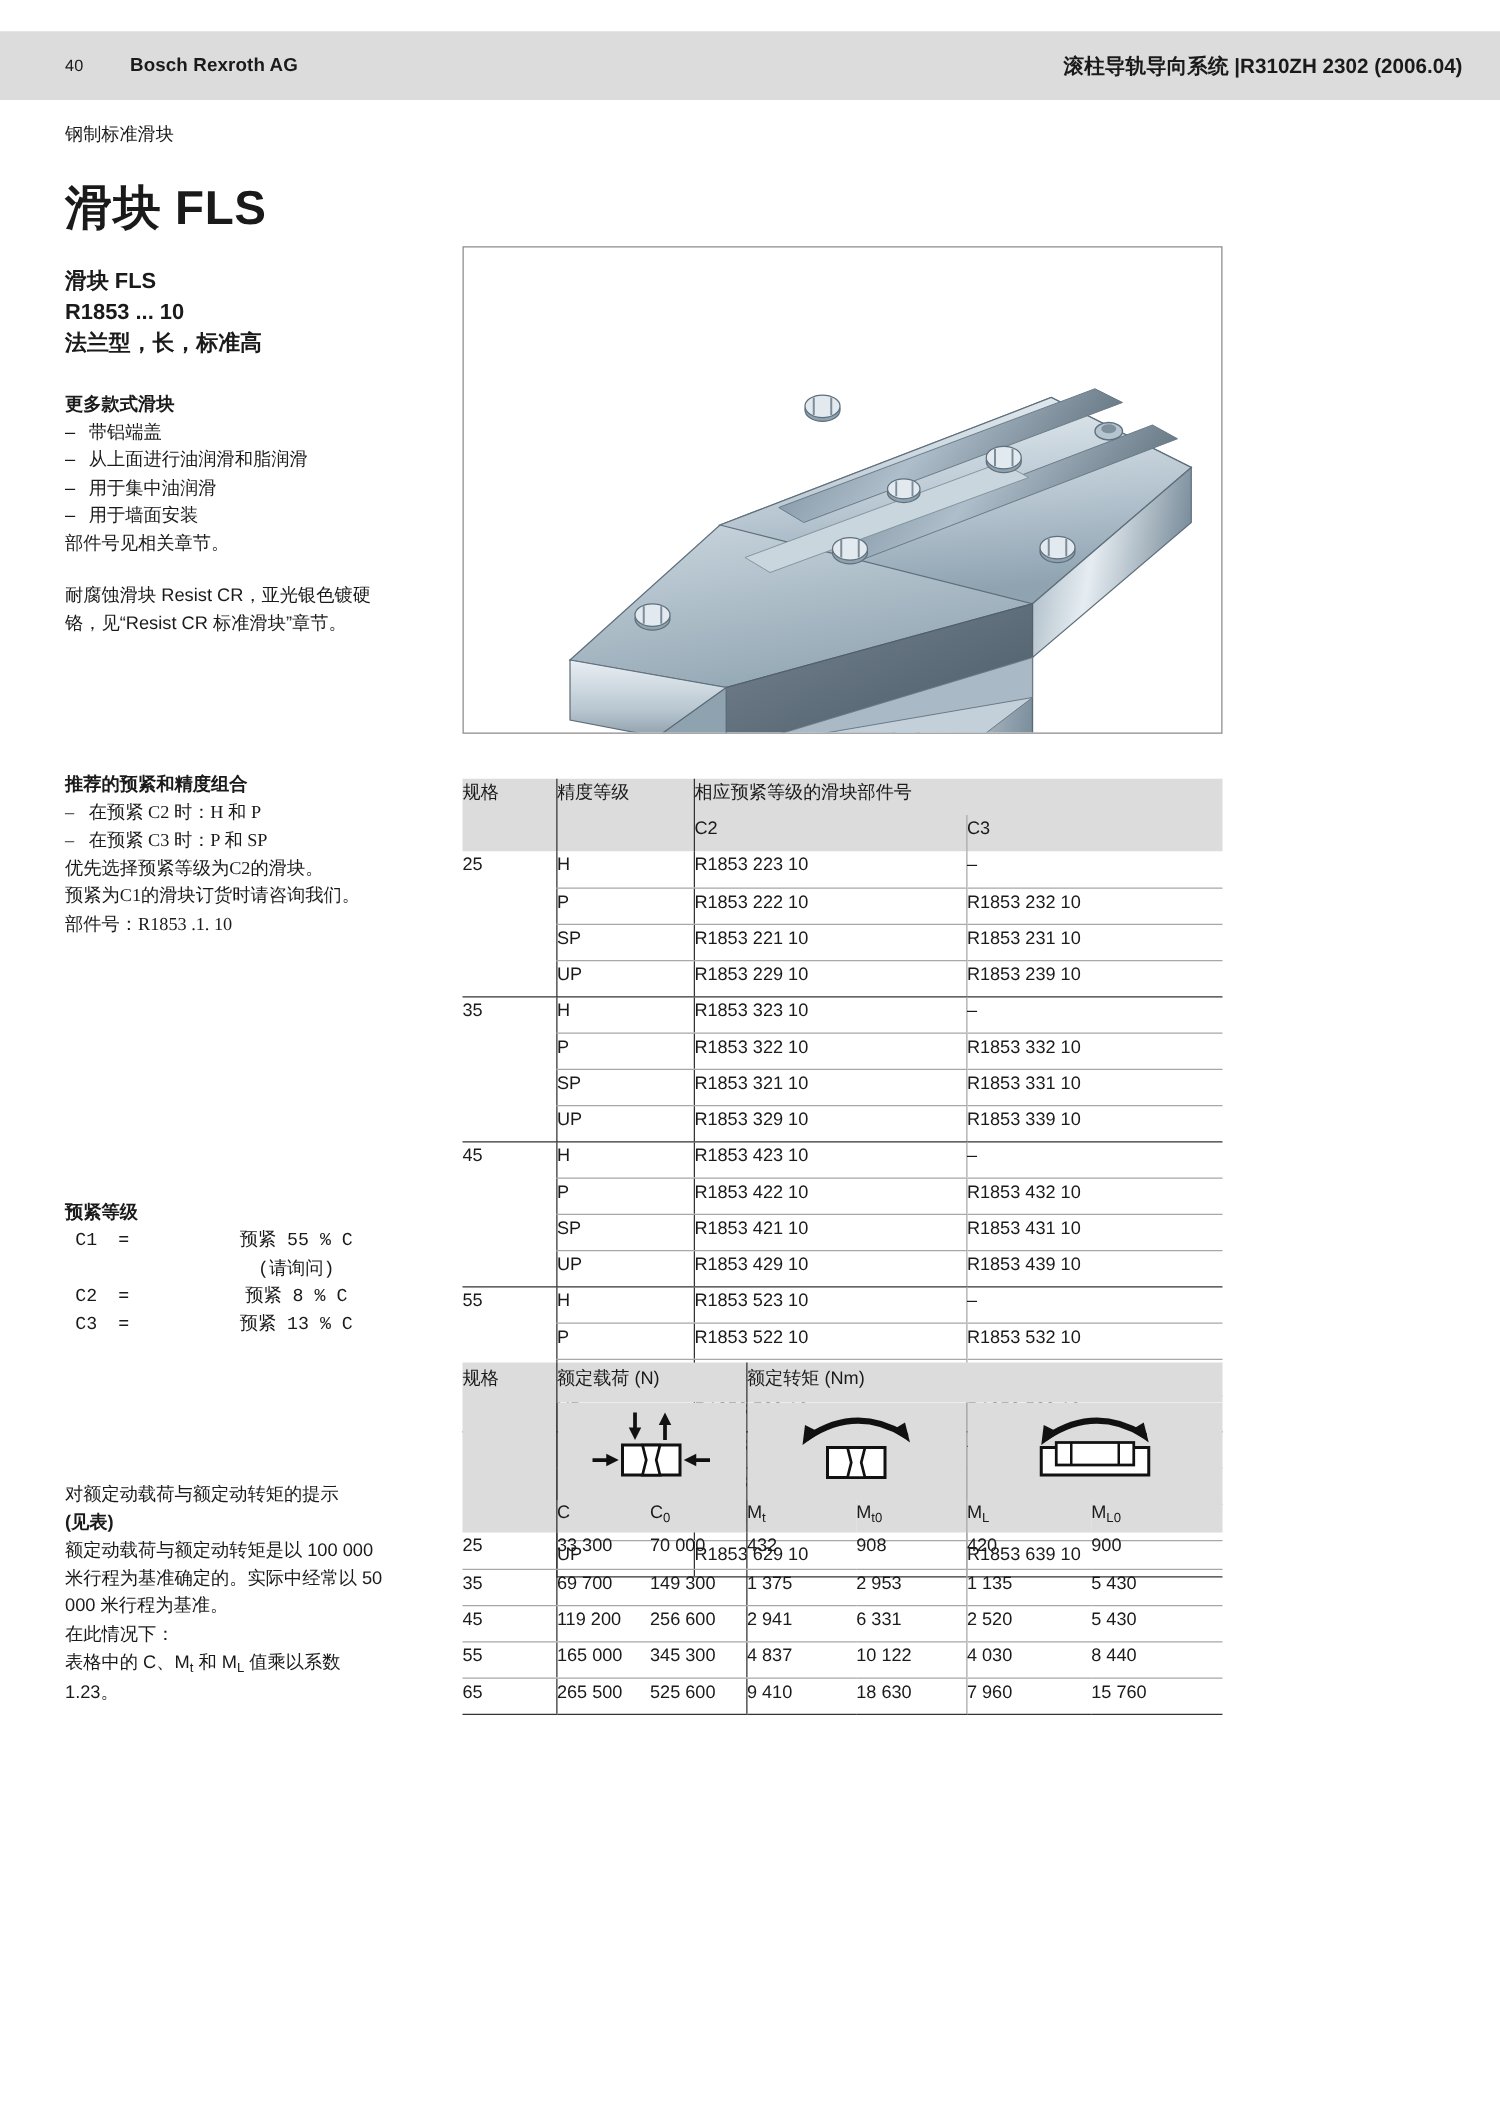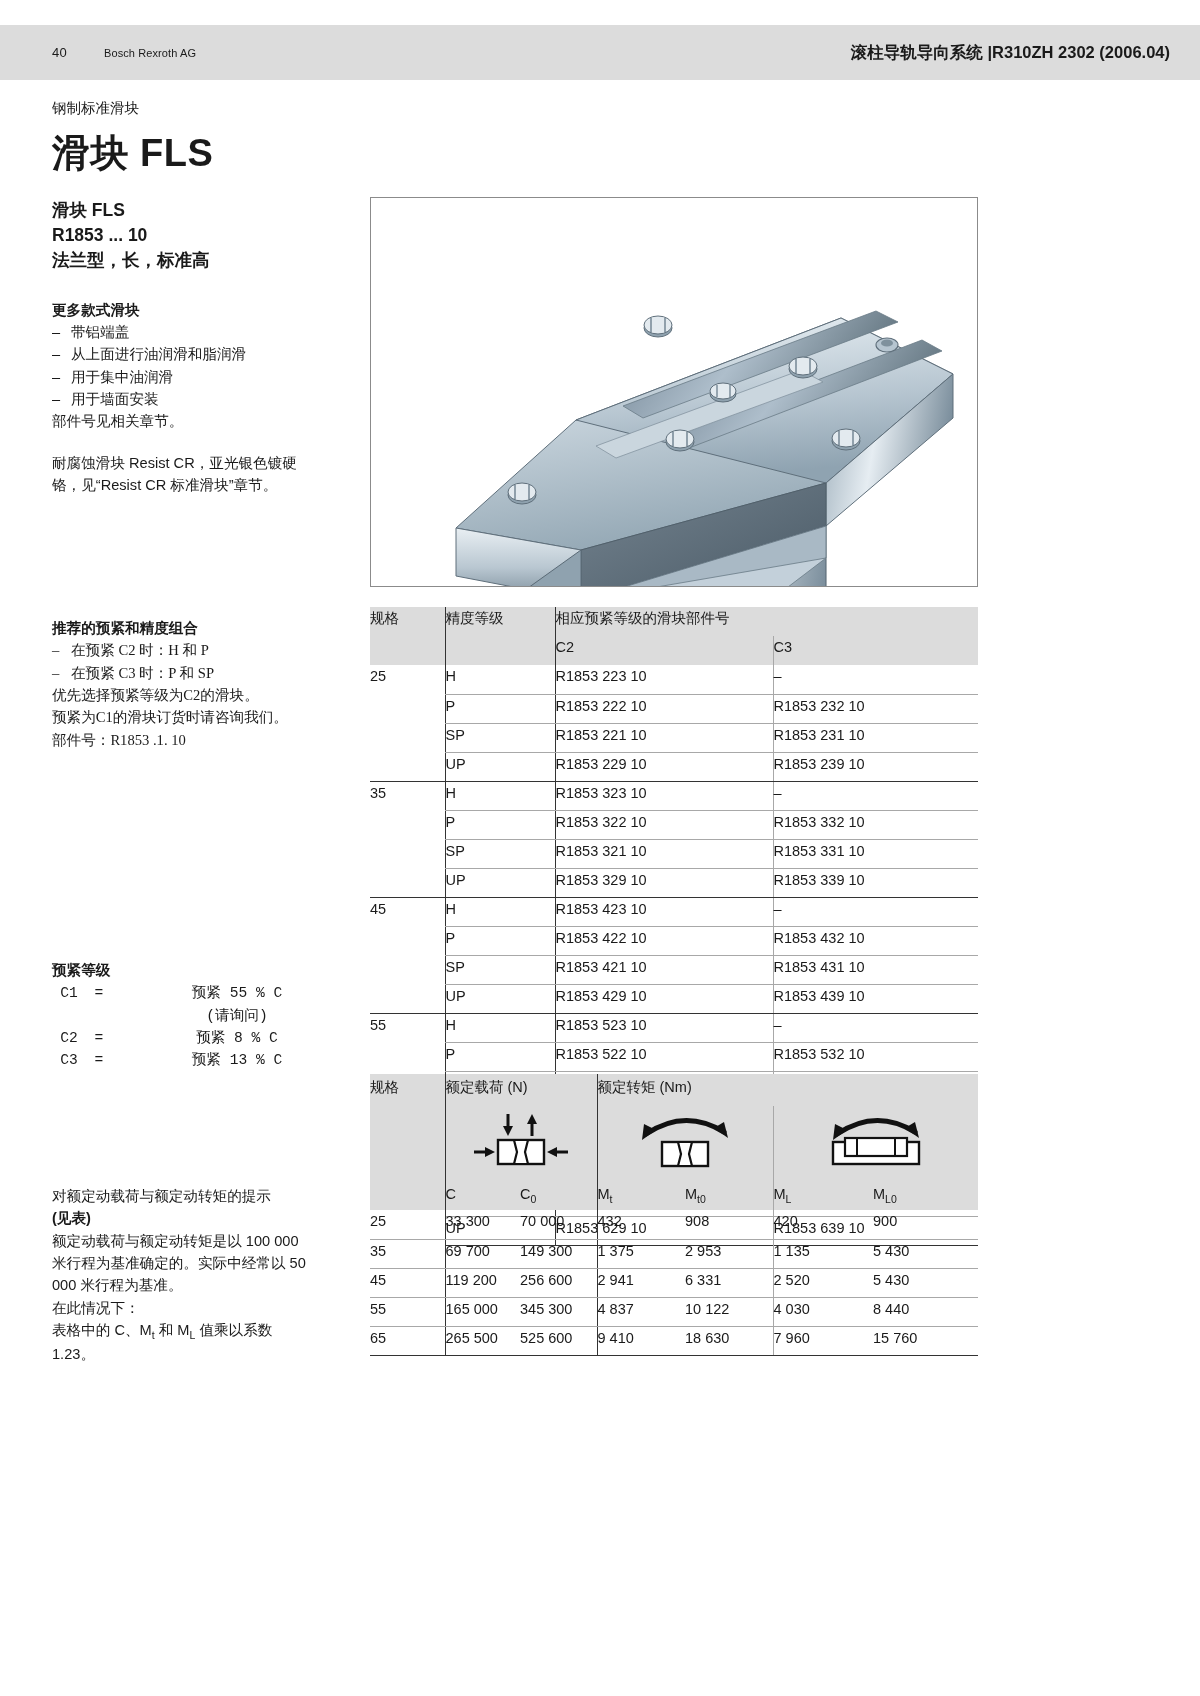--- a/index.html
+++ b/index.html
@@ -16,32 +16,32 @@
   
   .page-header{
     position:absolute; left:0; top:25px; width:1200px; height:55px;
     background:#dcdcdc;
     display:flex; align-items:center;
   }
   .hdr-page-no{
     position:absolute; left:52px; font-size:13px; letter-spacing:.2px;
   }
   .hdr-company{
-    position:absolute; left:104px; font-size:11px; font-weight:normal; letter-spacing:.1px;
+    position:absolute; left:104px; font-size:15px; font-weight:bold; letter-spacing:.1px;
   }
   .hdr-right{
     position:absolute; right:30px; font-size:16.5px; font-weight:bold; white-space:nowrap;
   }
   .hdr-right .sep{ font-weight:bold; }
 
   
   .left-col{
     position:absolute; left:52px; top:98px; width:300px;
   }
-  .kicker{ font-size:14.5px; line-height:1.4; margin-bottom:16px;}
+  .kicker{ font-size:14.5px; line-height:1.4; margin-bottom:30px;}
   .title{ font-size:38px; font-weight:bold; letter-spacing:.5px; margin:0 0 26px 0; line-height:1;}
   .subtitle{ font-size:17.5px; font-weight:bold; line-height:1.42; margin-bottom:26px;}
   .blk{ font-size:14.6px; line-height:1.53; }
   .blk .bold{ font-weight:bold; }
   .blk ul{ list-style:none; margin:0; padding:0; }
   .blk li{ display:flex; gap:8px; }
   .blk li .dash{ width:11px; flex:0 0 11px; }
   .gap{ height:19px; }
 
   .left-block{ position:absolute; left:52px; width:310px; font-size:14.6px; line-height:1.53;}
@@ -55,21 +55,21 @@
   .pl-row .c3{ flex:1; }
 
   
   .img-box{
     position:absolute; left:370px; top:197px; width:608px; height:390px;
     border:1px solid #8b8b8b; background:#ffffff; overflow:hidden;
   }
 
   
   table{ border-collapse:collapse; font-size:14.5px; }
-  .tbl{ position:absolute; left:370px; }
+  .tbl{ position:absolute; left:370px;margin-top:16px; }
   #table-part-numbers{ top:607px; width:608px; }
   #table-load-ratings{ top:1074px; width:608px; }
 
   .tbl th, .tbl td{
     padding:0; margin:0; font-weight:normal; text-align:left;
     vertical-align:top;
   }
   .hdr-cell{ background:#dcdcdc; }
 
   .thin { border-bottom:1px solid #a8a8a8; }

